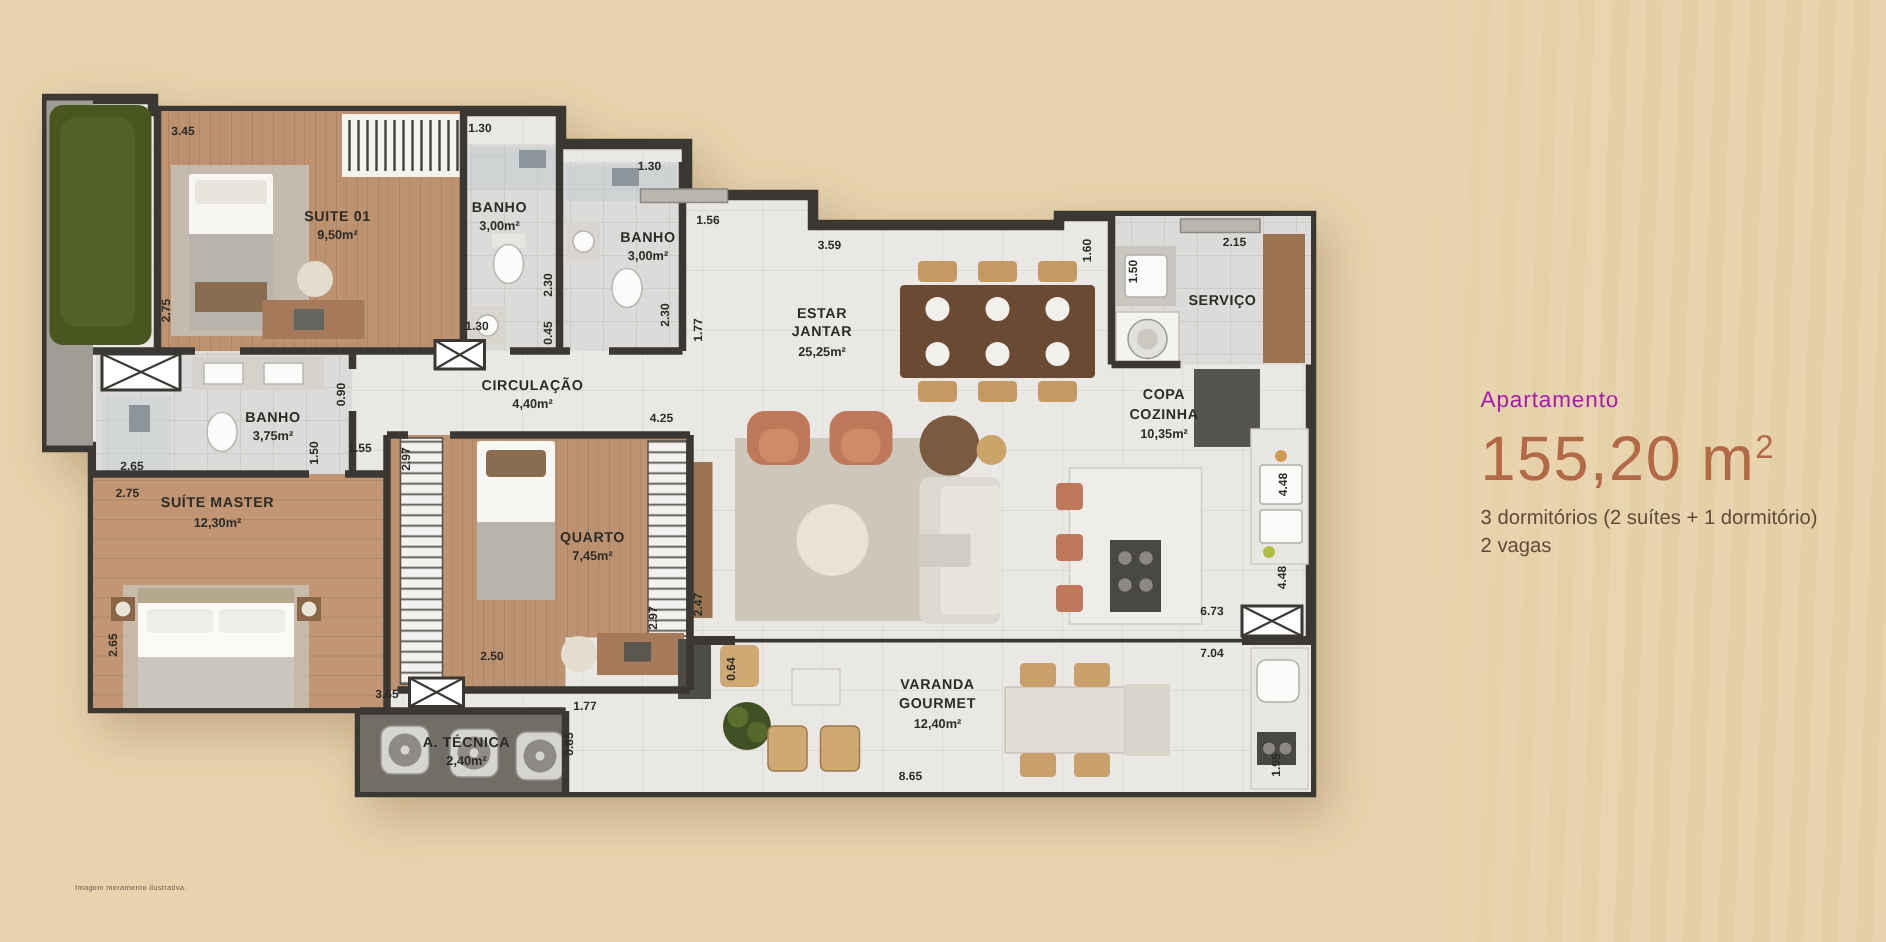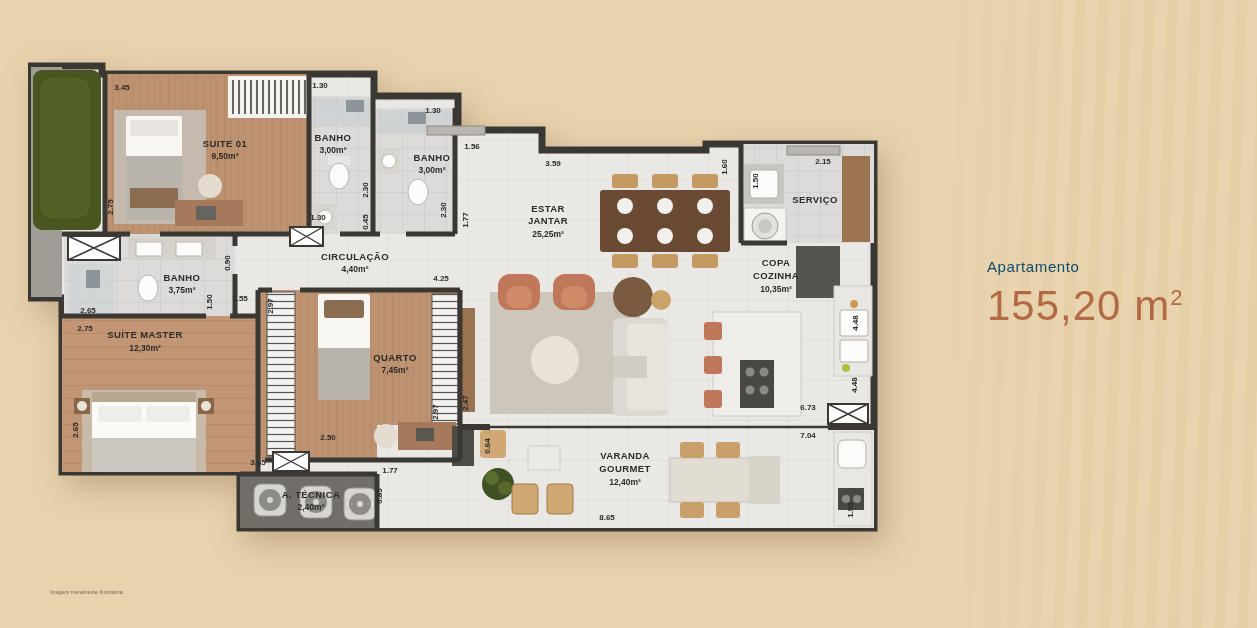--- a/index.html
+++ b/index.html
@@ -17,21 +17,21 @@
   }
   .plan{position:absolute;left:28px;top:60px;width:850px;height:480px;}
   .plan svg{filter:drop-shadow(8px 12px 16px rgba(92,62,24,.28));}
   
   text{font-family:"Liberation Sans", sans-serif;fill:#2d2b27;}
   .room-name{font-size:9.5px;font-weight:bold;letter-spacing:.4px;text-anchor:middle;}
   .room-area{font-size:8.5px;font-weight:bold;text-anchor:middle;}
   .dim{font-size:8px;font-weight:bold;text-anchor:middle;}
   
   .info{position:absolute;left:987px;top:258px;color:#5e4d3a;}
-  .info .apt{font-size:15px;letter-spacing:.6px;color:#0c4a6e;}
+  .info .apt{font-size:15px;letter-spacing:.6px;color:#a21caf;}
   .info .area{font-size:42px;line-height:46px;color:#b26a46;letter-spacing:1px;}
   .info .area sup{font-size:22px;}
   .info .detail{font-size:13.5px;line-height:19px;margin-top:6px;color:#5e4d3a;}
   .disclaimer{position:absolute;left:50px;top:589px;font-size:5px;color:#6b5f4d;letter-spacing:.2px;}
 </style>
 </head>
 <body>
 
 <div class="stripes"></div>
 
@@ -345,15 +345,19 @@
     <text class="dim" transform="rotate(-90 829 325)" x="829" y="325">4.48</text>
     <text class="dim" transform="rotate(-90 825 450)" x="825" y="450">1.95</text>
     <text class="dim" x="579" y="460">8.65</text>
   </g>
 </svg>
 </div>
 
 <div class="info">
   <div class="apt">Apartamento</div>
   <div class="area"><span>155,20 m</span><sup>2</sup></div>
+  <div class="detail">
+    <div>3 dormitórios (2 suítes + 1 dormitório)</div>
+    <div>2 vagas</div>
+  </div>
 </div>
 
 <div class="disclaimer">Imagem meramente ilustrativa.</div>
 
 </body></html>

